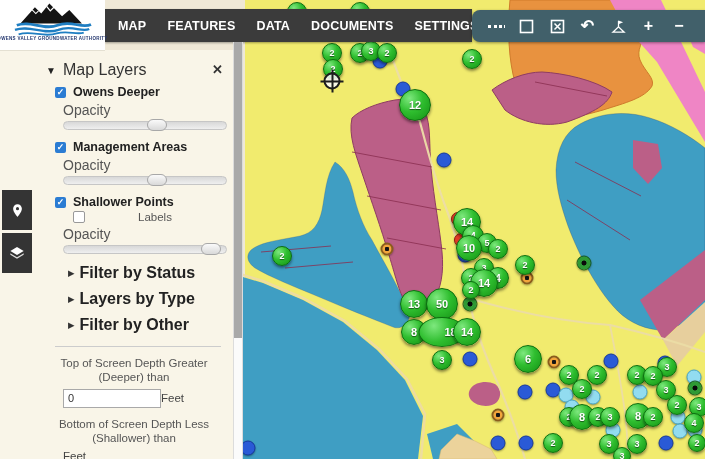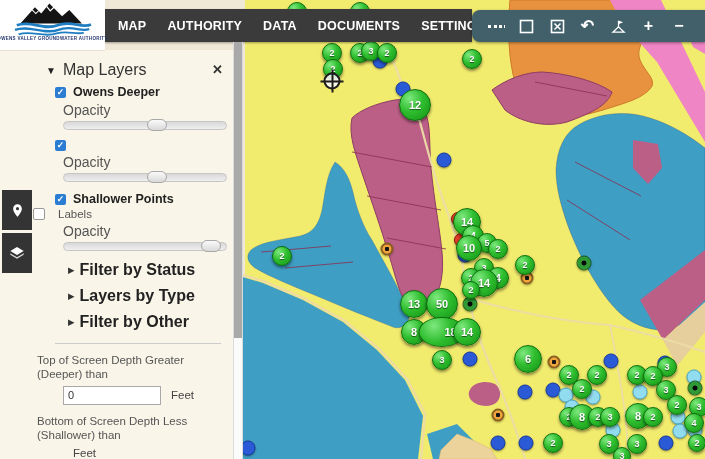--- a/index.html
+++ b/index.html
@@ -37,32 +37,32 @@
   .sidebar{position:absolute;left:0;top:50px;width:233px;height:409px;background:#f9f5e8;z-index:12;box-sizing:border-box;overflow:hidden;}
   .panel-head{display:flex;align-items:center;margin:11px 8px 4px 46px;position:relative;}
   .tri{font-size:10px;color:#222;margin-right:7px;}
   .tri.sm{font-size:8.5px;margin-right:5px;color:#333;}
   .panel-title{font-size:16px;color:#333;}
   .close{position:absolute;right:2px;top:1px;font-size:13px;font-weight:700;color:#333;cursor:pointer;}
   .layer-row{display:flex;align-items:center;margin:6px 8px 0 55px;}
   .cb{width:11px;height:11px;border-radius:2px;background:#2b7cd3;color:#fff;font-size:9px;line-height:11px;text-align:center;margin-right:7px;flex:0 0 auto;font-weight:700;}
   .cb.unchecked{background:#fff;border:1px solid #999;color:transparent;width:10px;height:10px;}
   .layer-label{font-size:12.5px;font-weight:700;color:#222;}
-  .labels-row{display:flex;align-items:flex-start;margin:2px 8px 0 33px;}
+  .labels-row{display:flex;align-items:flex-start;margin:2px 8px 0 73px;gap:40px;}
   .labels-label{font-size:11.5px;color:#555;margin-left:6px;}
   .op-label{font-size:14px;color:#555;margin:3px 8px 0 63px;}
   .slider{position:relative;height:7px;width:162px;background:linear-gradient(#d8d8d8,#efefef);border:1px solid #c6c6c6;border-radius:5px;margin:3px 8px 10px 63px;}
   .thumb{position:absolute;top:-3.5px;width:20px;height:12px;background:linear-gradient(#fafafa,#d9d9d9);border:1px solid #a8a8a8;border-radius:6px;box-sizing:border-box;}
   .filter-row{display:flex;align-items:center;margin:8px 8px 0 68px;cursor:pointer;}
   .filter-label{font-size:16px;font-weight:700;color:#222;}
   .divider{border-top:1px solid #ccc;margin:12px 12px 0 55px;}
-  .depth-label{font-size:11.5px;color:#555;margin:9px 20px 0 37px;line-height:1.25;}
+  .depth-label{font-size:11.5px;color:#555;margin:9px 20px 0 55px;line-height:1.25;text-align:center;}
   .depth-row{display:flex;align-items:center;margin:4px 8px 0 63px;}
   .depth-input{width:88px;height:15px;border:1px solid #a9a9a9;background:#fff;font-size:11px;padding:1px 4px;font-family:"Liberation Sans",sans-serif;color:#333;}
-  .feet{font-size:11.5px;color:#444;margin-left:10px;}
+  .feet{font-size:11.5px;color:#444;}
   .btn-row{display:flex;gap:5px;margin:8px 8px 0 63px;}
   .mini-btn{font-size:10px;color:#333;background:linear-gradient(#fcfcfc,#ececec);border:1px solid #aaa;border-radius:3px;padding:1px 5px;font-family:"Liberation Sans",sans-serif;cursor:pointer;}
 
   
   .scrollbar{position:absolute;left:233px;top:42px;width:10px;height:417px;background:#fbfbfb;border-left:1px solid #dcdcdc;border-right:1px solid #dcdcdc;z-index:12;box-sizing:border-box;}
   .scroll-thumb{position:absolute;left:0;top:0;width:100%;height:296px;background:#a9a9a9;}
 
   
   .mini-sidebar{position:absolute;left:2px;top:190px;z-index:13;display:flex;flex-direction:column;gap:3px;}
   .mini-btn-dark{width:30px;height:40px;background:#343434;display:flex;align-items:center;justify-content:center;cursor:pointer;}
@@ -196,21 +196,21 @@
         <div class="marker" style="width: 18px; height: 18px; left: 504px; top: 444px; font-size: 9px;">3</div>
         <div class="marker" style="width: 18px; height: 18px; left: 532px; top: 444px; font-size: 9px;">3</div>
         <div class="marker" style="width: 16px; height: 16px; left: 517px; top: 456px; font-size: 9px;">3</div>
         <div class="marker" style="width: 16px; height: 16px; left: 592px; top: 443px; font-size: 9px;">2</div>
       </div>
     <div class="crosshair" style="left:227px;top:81px;z-index:3"></div>
   </div>
 
   <div class="navbar">
     <span class="nav-item">MAP</span>
-    <span class="nav-item">AUTHORITY</span>
+    <span class="nav-item">FEATURES</span>
     <span class="nav-item">DATA</span>
     <span class="nav-item">DOCUMENTS</span>
     <span class="nav-item">SETTINGS</span>
   </div>
 
   <div class="toolbar">
     <span class="t-btn">
         <span class="dashes"></span>
       </span>
     <span class="t-btn">
@@ -259,20 +259,21 @@
       <span class="cb">✓</span>
       <span class="layer-label">Owens Deeper</span>
     </div>
     <div class="op-label">Opacity</div>
     <div class="slider">
         <span class="thumb" style="left: 83px;"></span>
       </div>
 
     <div class="layer-row">
       <span class="cb">✓</span>
+      <span class="layer-label">Management Areas</span>
     </div>
     <div class="op-label">Opacity</div>
     <div class="slider">
         <span class="thumb" style="left: 83px;"></span>
       </div>
 
     <div class="layer-row">
       <span class="cb">✓</span>
       <span class="layer-label">Shallower Points</span>
     </div>

